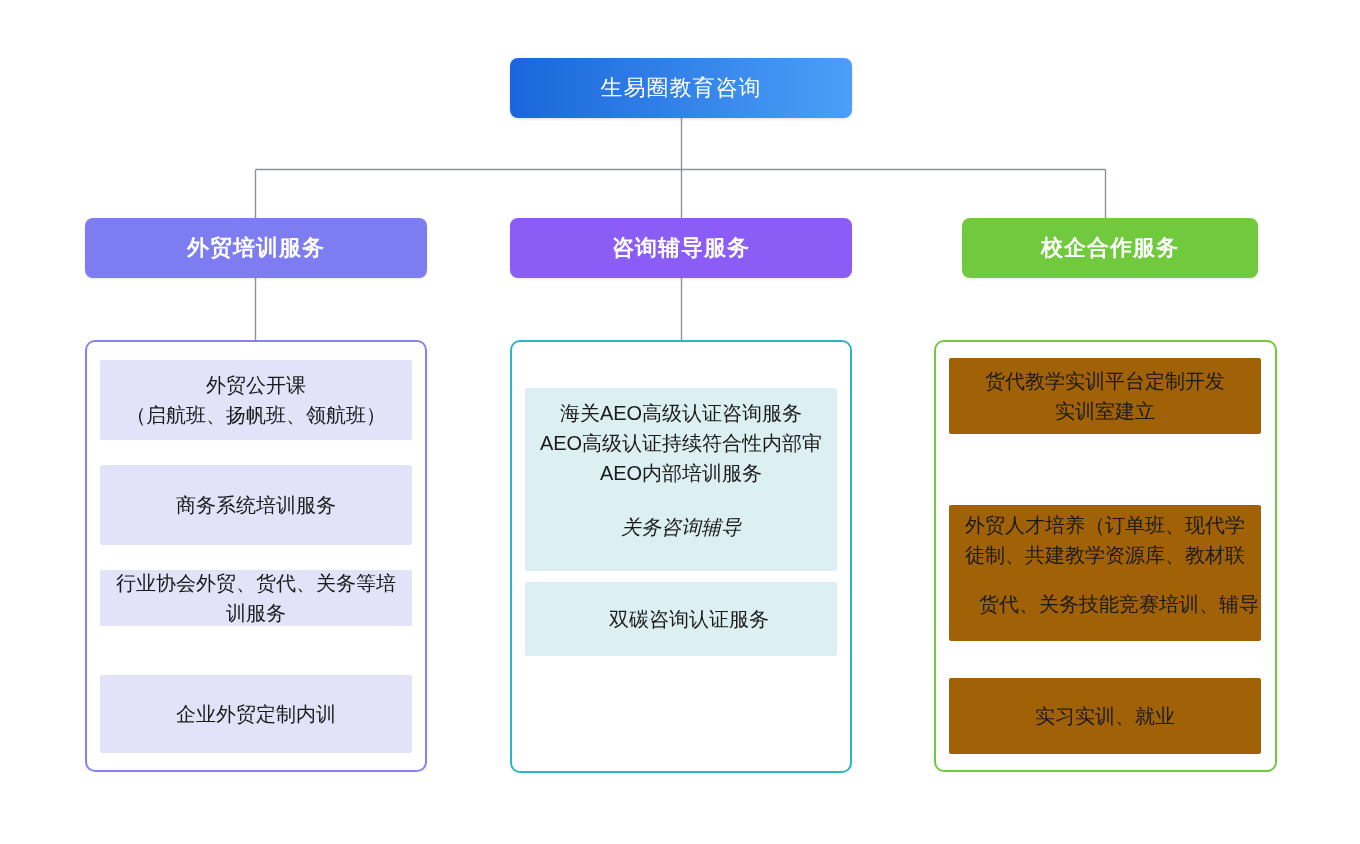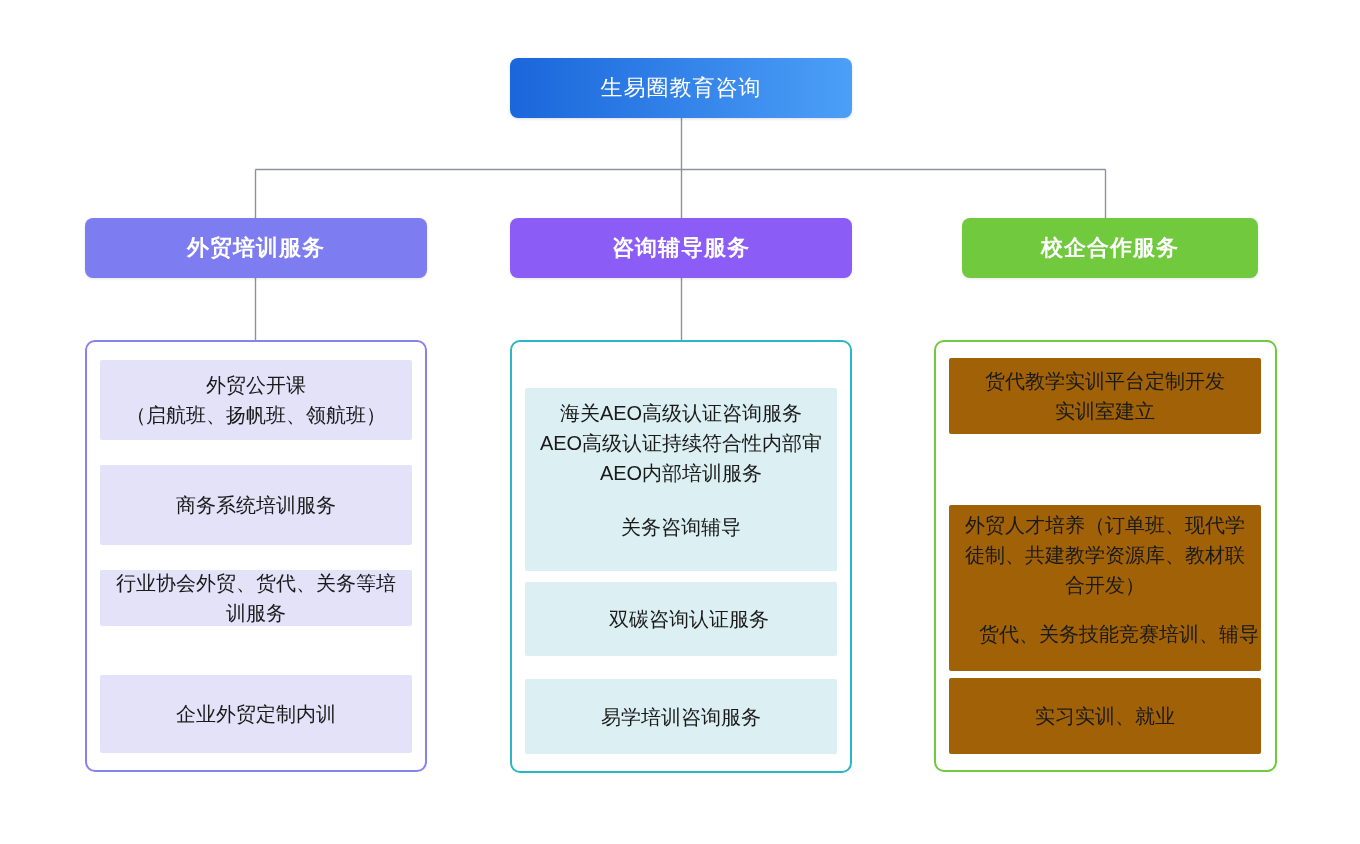--- a/index.html
+++ b/index.html
@@ -84,27 +84,27 @@
   .b1 .leaf { background: #dcf0f3; }
   .b2 .leaf { background: #a16207; }
 
   
   .b0 .i0 { top: 18px;  height: 80px; }
   .b0 .i1 { top: 123px; height: 80px; }
   .b0 .i2 { top: 228px; height: 56px; }
   .b0 .i3 { top: 333px; height: 78px; }
   
   .b1 .i0 { top: 16px;  height: 110px; margin-top: 30px; }
-  .b1 .i1 { top: 141px; height: 88px; }
+  .b1 .i1 { top: 141px; height: 88px; font-style: italic; }
   .b1 .i2 { top: 240px; height: 74px; padding-left: 16px; }
   .b1 .i3 { top: 337px; height: 75px; }
   
   .b2 .i0 { top: 16px;  height: 76px; }
   .b2 .i1 { top: 115px; height: 100px; margin-top: 48px; }
-  .b2 .i2 { top: 255px; height: 74px; padding-left: 28px; }
+  .b2 .i2 { top: 225px; height: 74px; padding-left: 28px; }
   .b2 .i3 { top: 336px; height: 76px; }
 </style>
 </head>
 <body>
 
 <div class="canvas">
 
   <svg class="connectors" viewBox="0 0 1360 844" xmlns="http://www.w3.org/2000/svg">
     <g stroke="#8b929c" stroke-width="1.4" fill="none">
       <line x1="681.5" y1="118" x2="681.5" y2="169.5"></line>
@@ -135,21 +135,20 @@
 
   <div class="node branch-header b1">
     <span>咨询辅导服务</span>
   </div>
   <div class="branch-container b1">
     <div class="leaf i0">海关AEO高级认证咨询服务
 AEO高级认证持续符合性内部审
 AEO内部培训服务</div>
     <div class="leaf i1">关务咨询辅导</div>
     <div class="leaf i2">双碳咨询认证服务</div>
-    <div class="leaf i3">易学培训咨询服务</div>
   </div>
 
   <div class="node branch-header b2">
     <span>校企合作服务</span>
   </div>
   <div class="branch-container b2">
     <div class="leaf i0">货代教学实训平台定制开发
 实训室建立</div>
     <div class="leaf i1">外贸人才培养（订单班、现代学
 徒制、共建教学资源库、教材联

